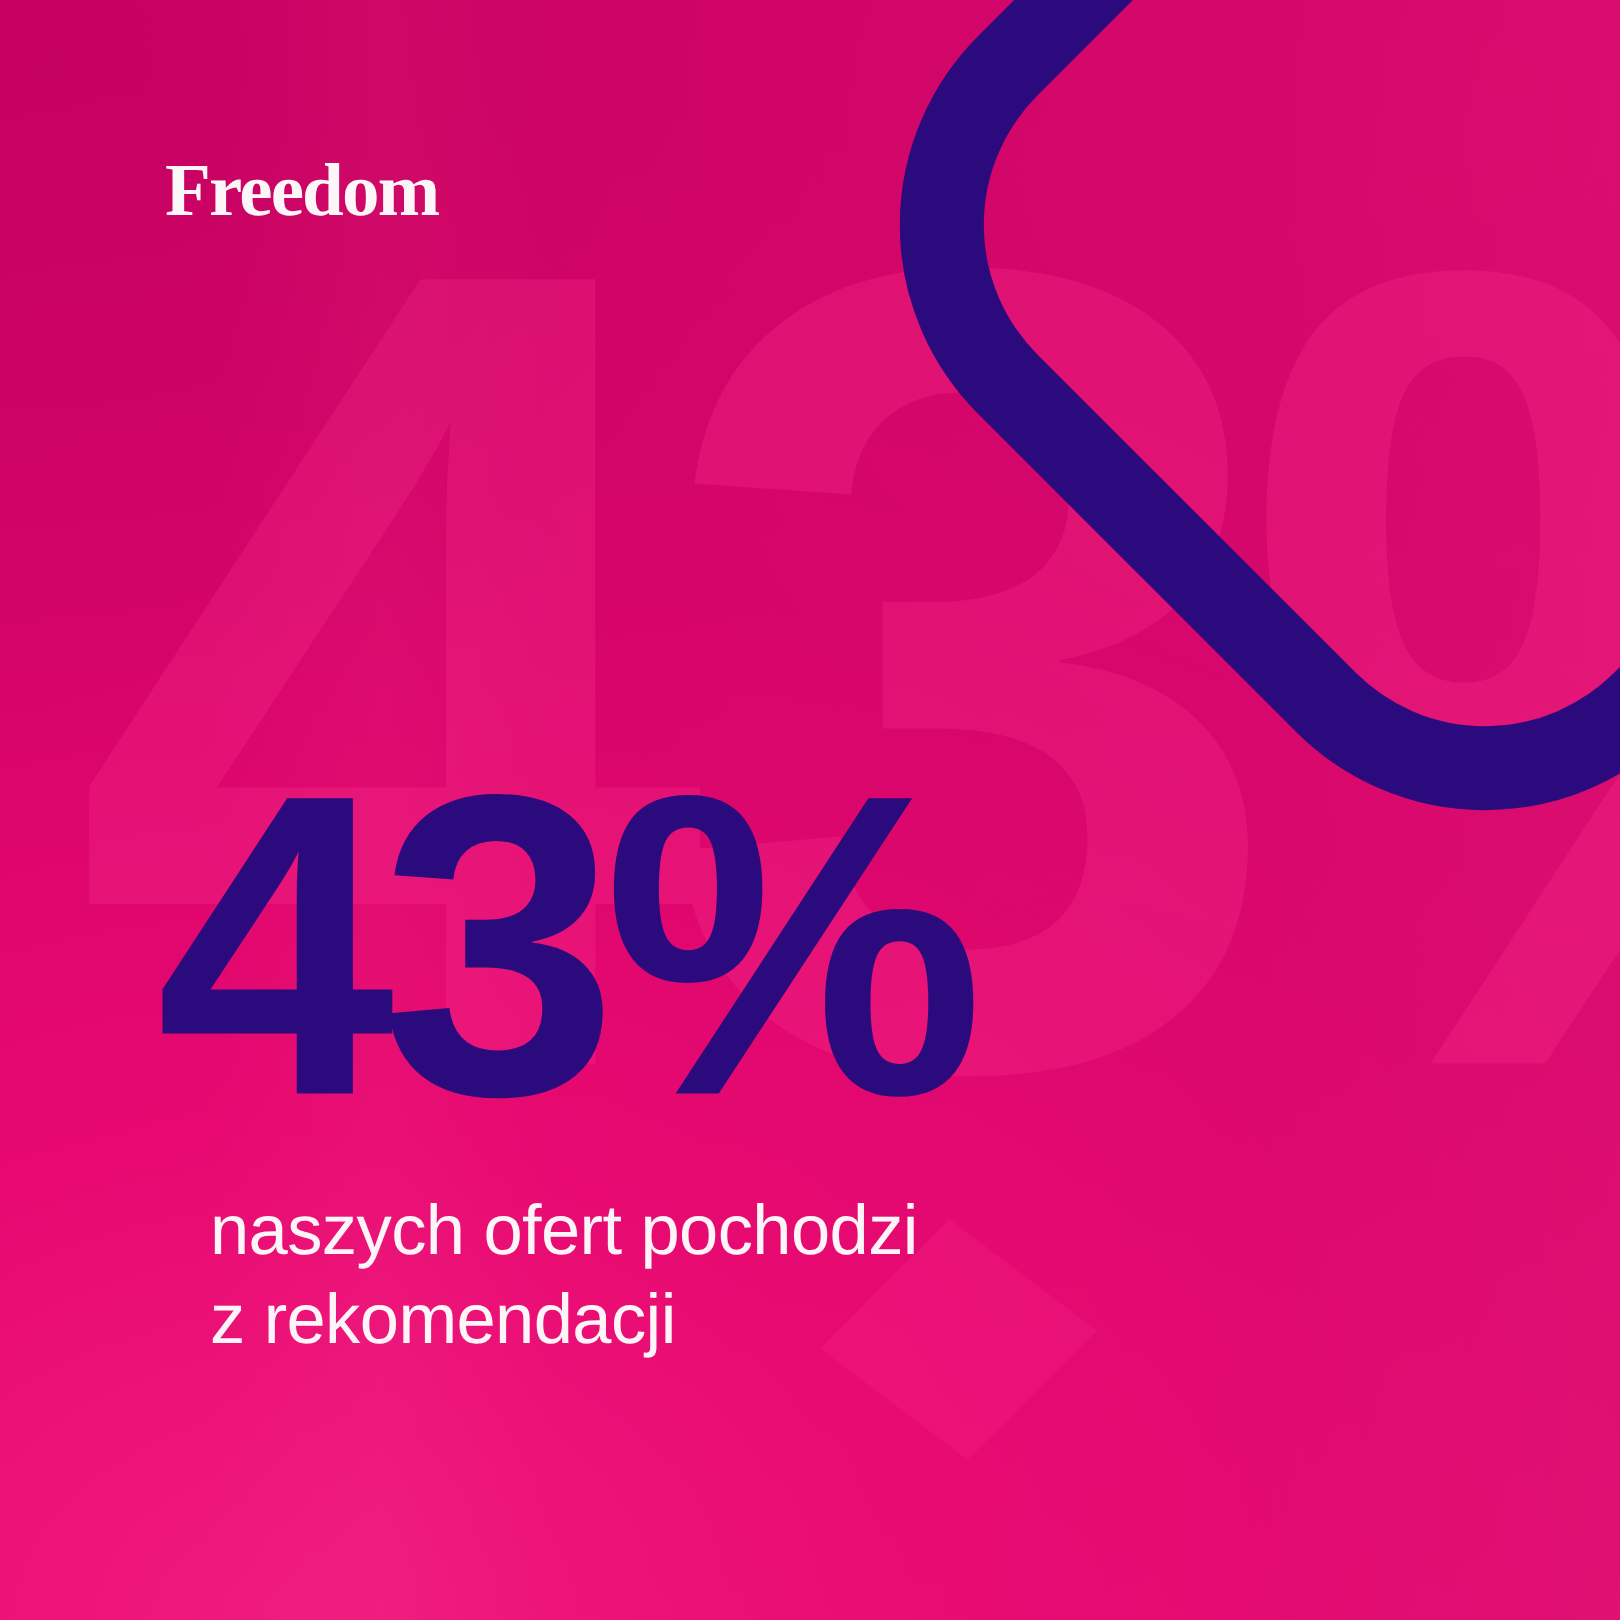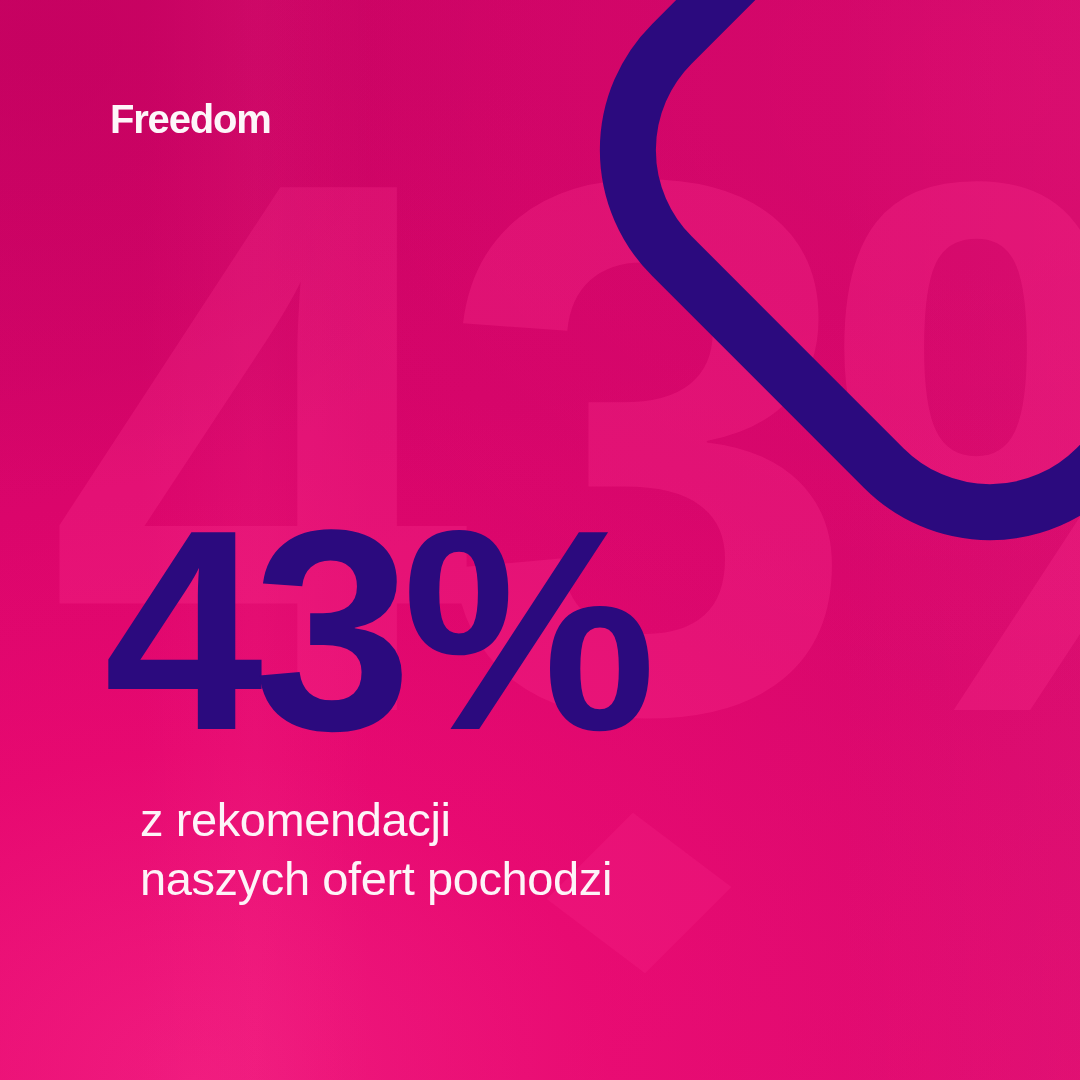--- a/index.html
+++ b/index.html
@@ -90,22 +90,22 @@
     width: 900px;
     height: 900px;
     pointer-events: none;
   }
 
   
   .logo {
     position: absolute;
     left: 110px;
     top: 97px;
-    font-family: Liberation Sans, sans-serif;
-    font-size: 40px;
+    font-family: Liberation Serif, serif;
+    font-size: 50px;
     font-weight: 700;
     letter-spacing: -1.2px;
     color: #fdf6f9;
     white-space: nowrap;
   }
 
   
   .stat {
     position: absolute;
     left: 104px;
@@ -155,17 +155,17 @@
 
   <svg class="navy-shape" viewBox="0 0 900 900">
     <rect x="150" y="150" width="600" height="600" rx="150" ry="150" fill="none" stroke="#2b0a7e" stroke-width="56" transform="rotate(45 450 450)"></rect>
   </svg>
 
   <div class="logo">Freedom</div>
 
   <div class="stat">43%</div>
 
   <div class="body-copy">
+    <div class="body-line">naszych ofert pochodzi</div>
     <div class="body-line">z rekomendacji</div>
-    <div class="body-line">naszych ofert pochodzi</div>
   </div>
 
 </div>
 
 </body></html>

